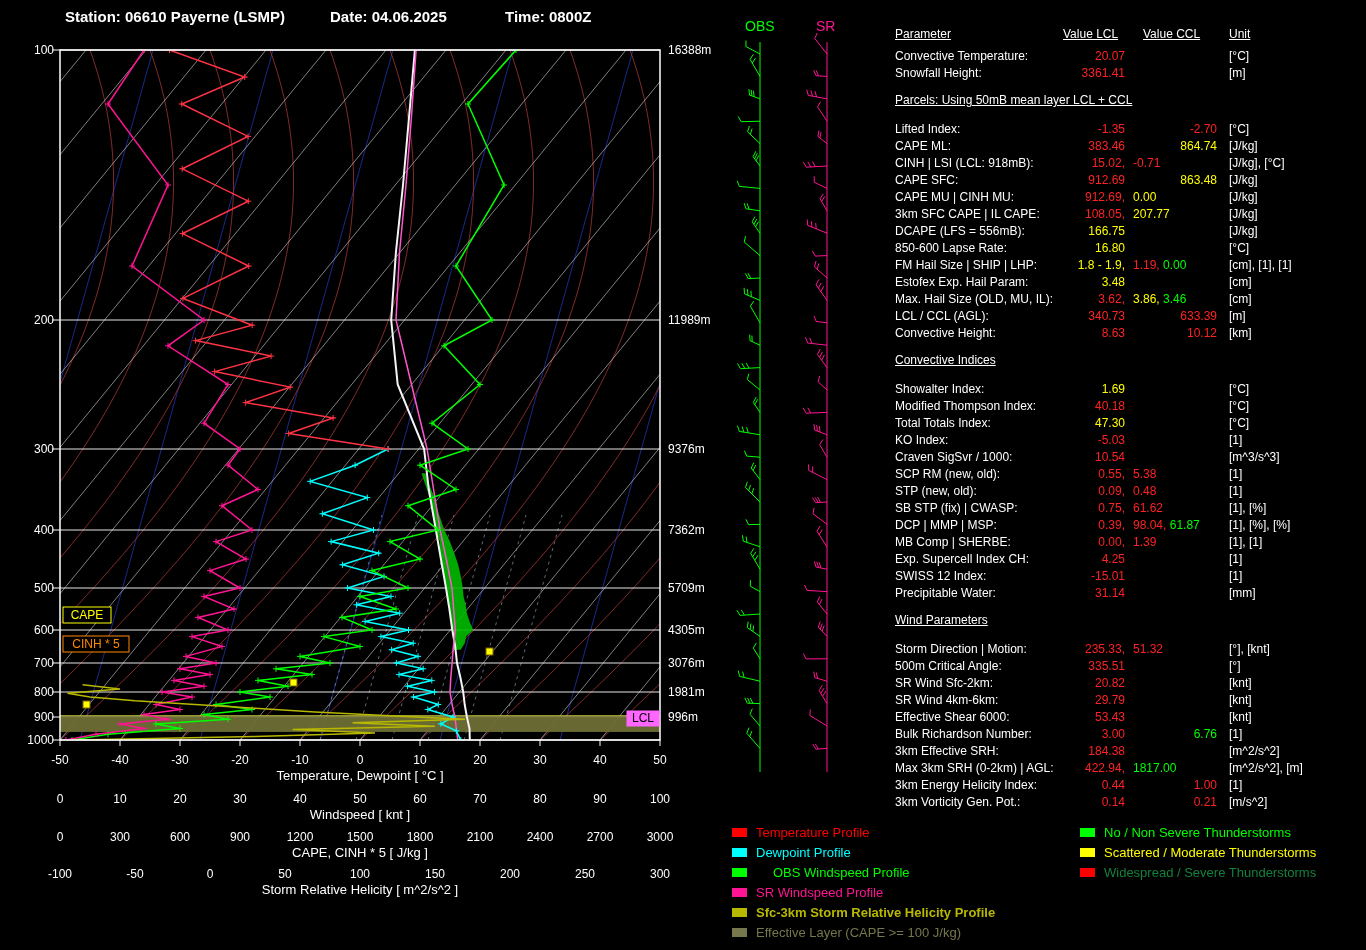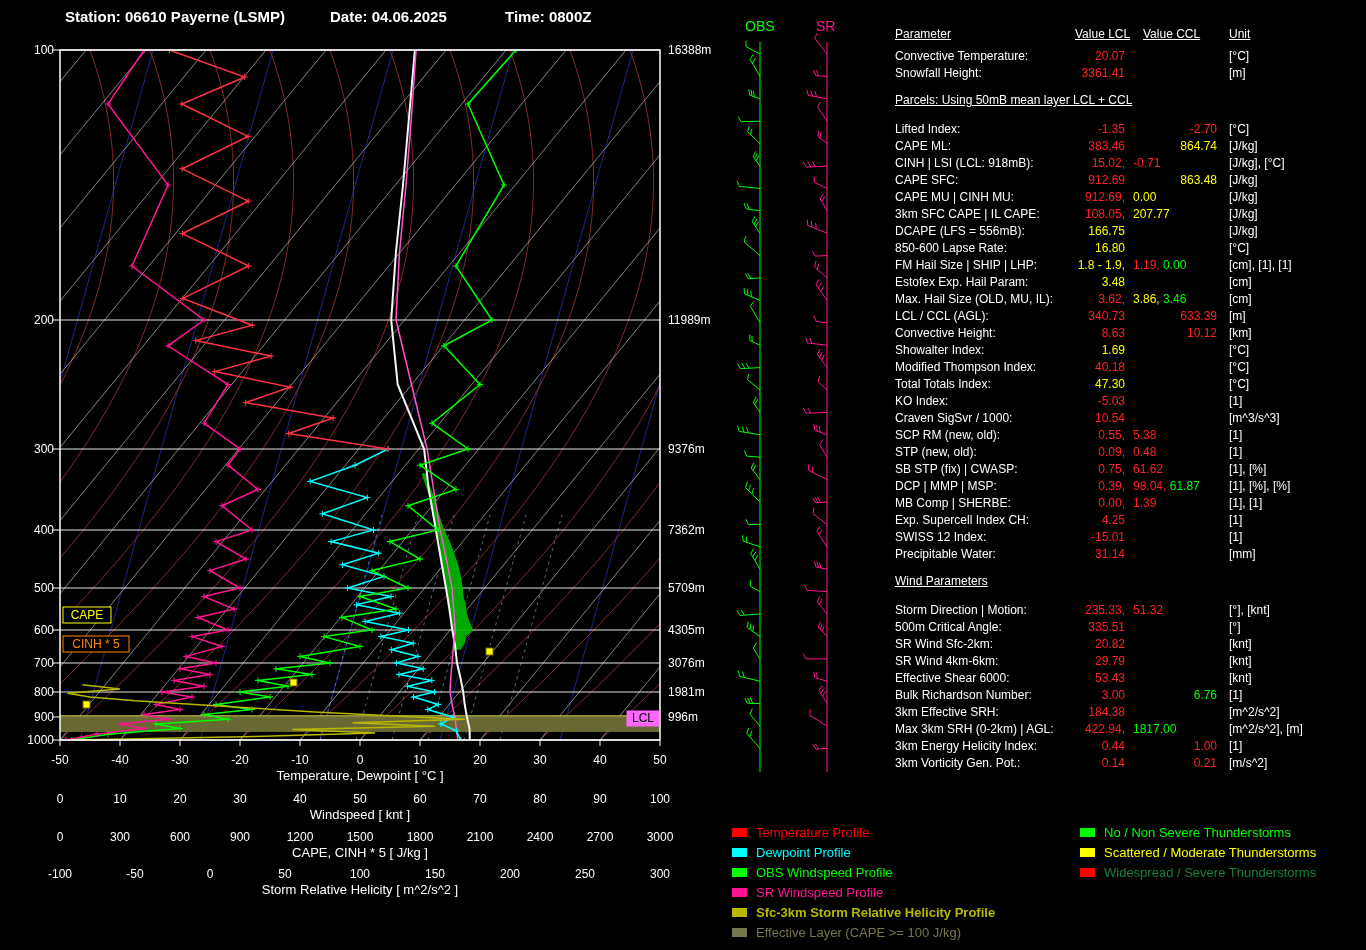--- a/index.html
+++ b/index.html
@@ -444,21 +444,21 @@
         <line x1="97" y1="748.4" x2="85.9" y2="749.2" stroke="#ff1493" stroke-width="1"></line>
         <line x1="85.9" y1="749.2" x2="82.8" y2="744.0" stroke="#ff1493" stroke-width="1"></line>
         <line x1="88.3" y1="749.0" x2="85.3" y2="743.9" stroke="#ff1493" stroke-width="1"></line>
       </g>
     </svg>
   <div id="obs-label" class="col-label" style="color: rgb(0, 255, 0);">OBS</div>
   <div id="sr-label" class="col-label" style="color: rgb(255, 20, 147);">SR</div>
   <div id="ptable">
       <div class="thead">
         <span class="th-span" style="left: 0px;">Parameter</span>
-        <span class="th-span" style="left: 180px; text-align: right;">Value LCL</span>
+        <span class="th-span" style="left: 168px; text-align: right;">Value LCL</span>
         <span class="th-span" style="left: 248px;">Value CCL</span>
         <span class="th-span" style="left: 334px;">Unit</span>
       </div>
       <div class="trow">
         <span class="t-label">Convective Temperature:</span>
         <span class="t-v1 red">20.07</span>
         <span class="t-unit">[°C]</span>
       </div>
       <div class="trow">
         <span class="t-label">Snowfall Height:</span>
@@ -534,20 +534,21 @@
         <span class="t-v1 red">340.73</span>
         <span class="t-v2 far"><span class="red">633.39</span></span>
         <span class="t-unit">[m]</span>
       </div>
       <div class="trow">
         <span class="t-label">Convective Height:</span>
         <span class="t-v1 red">8.63</span>
         <span class="t-v2 far"><span class="red">10.12</span></span>
         <span class="t-unit">[km]</span>
       </div>
+      <div class="tsec">Convective Indices</div>
       <div class="trow">
         <span class="t-label">Showalter Index:</span>
         <span class="t-v1 yel">1.69</span>
         <span class="t-unit">[°C]</span>
       </div>
       <div class="trow">
         <span class="t-label">Modified Thompson Index:</span>
         <span class="t-v1 red">40.18</span>
         <span class="t-unit">[°C]</span>
       </div>
@@ -672,21 +673,21 @@
       <div class="lrow">
         <span class="lswatch" style="background: rgb(255, 0, 0);"></span>
         <span style="color: rgb(255, 0, 0);">Temperature Profile</span>
       </div>
       <div class="lrow">
         <span class="lswatch" style="background: rgb(0, 255, 255);"></span>
         <span style="color: rgb(0, 255, 255);">Dewpoint Profile</span>
       </div>
       <div class="lrow">
         <span class="lswatch" style="background: rgb(0, 255, 0);"></span>
-        <span style="color: rgb(0, 255, 0);">OBS Windspeed Profile</span>
+        <span style="color: rgb(0, 255, 0); margin-left: 17px;">OBS Windspeed Profile</span>
       </div>
       <div class="lrow">
         <span class="lswatch" style="background: rgb(255, 20, 147);"></span>
         <span style="color: rgb(255, 20, 147);">SR Windspeed Profile</span>
       </div>
       <div class="lrow">
         <span class="lswatch" style="background: rgb(184, 184, 0);"></span>
         <span style="color: rgb(184, 184, 0); font-weight: bold;">Sfc-3km Storm Relative Helicity Profile</span>
       </div>
       <div class="lrow">

